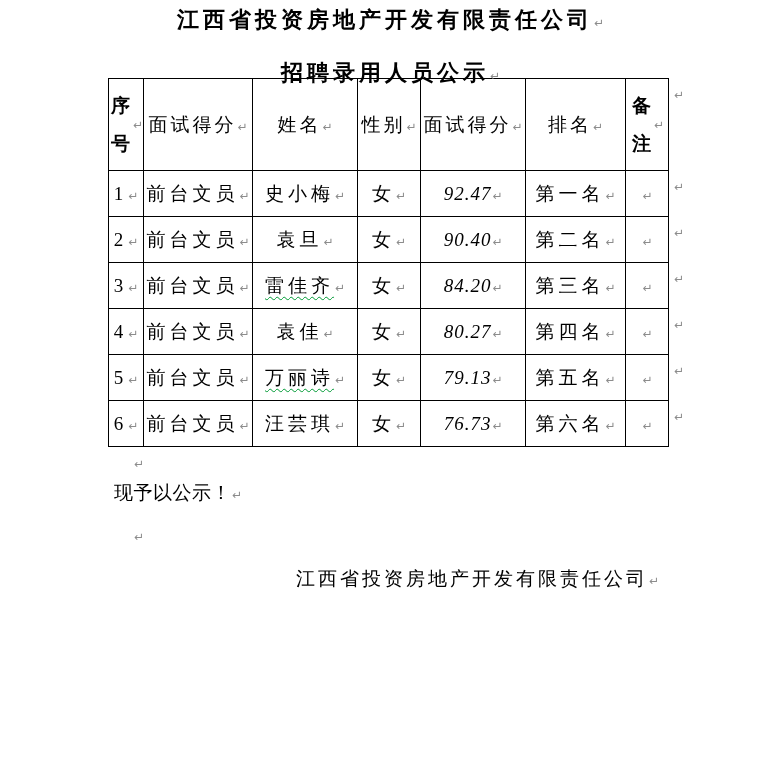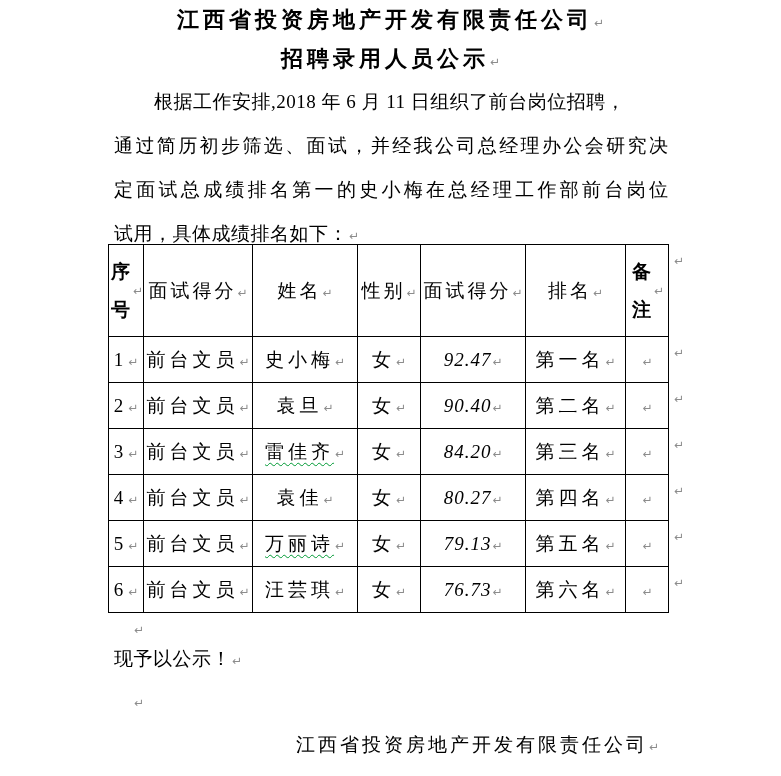--- a/index.html
+++ b/index.html
@@ -13,21 +13,21 @@
   .page { width:781px; height:776px; position:relative; }
 
   .title {
     margin:4px 0 0 0;
     text-align:center;
     font-size:22px; font-weight:bold;
     letter-spacing:4px; line-height:32px;
     white-space:nowrap;
   }
   .subtitle {
-    margin-top:4px;
+    margin-top:18px;
     text-align:center;
     font-size:22px; font-weight:bold;
     letter-spacing:4px; line-height:32px;
     white-space:nowrap;
   }
 
   .body-text {
     margin:2px 113px 0 114px;
     font-size:19px; line-height:44px;
   }
@@ -97,26 +97,20 @@
 </style>
 </head>
 <body>
 
 <div class="page">
 
   <div class="title"><span>江西省投资房地产开发有限责任公司</span><span class="pm">↵</span></div>
 
   <div class="subtitle"><span>招聘录用人员公示</span><span class="pm">↵</span></div>
 
-  <div class="body-text">
-    <div class="bline l1">根据工作安排,2018 年 6 月 11 日组织了前台岗位招聘，</div>
-    <div class="bline just">通过简历初步筛选、面试，并经我公司总经理办公会研究决</div>
-    <div class="bline just">定面试总成绩排名第一的史小梅在总经理工作部前台岗位</div>
-    <div class="bline l4"><span>试用，具体成绩排名如下：</span><span class="pm">↵</span></div>
-  </div>
 
   <table class="score-table">
     <colgroup>
       <col style="width:30px">
         <col style="width:109px">
         <col style="width:105px">
         <col style="width:63px">
         <col style="width:105px">
         <col style="width:100px">
         <col style="width:43px">

